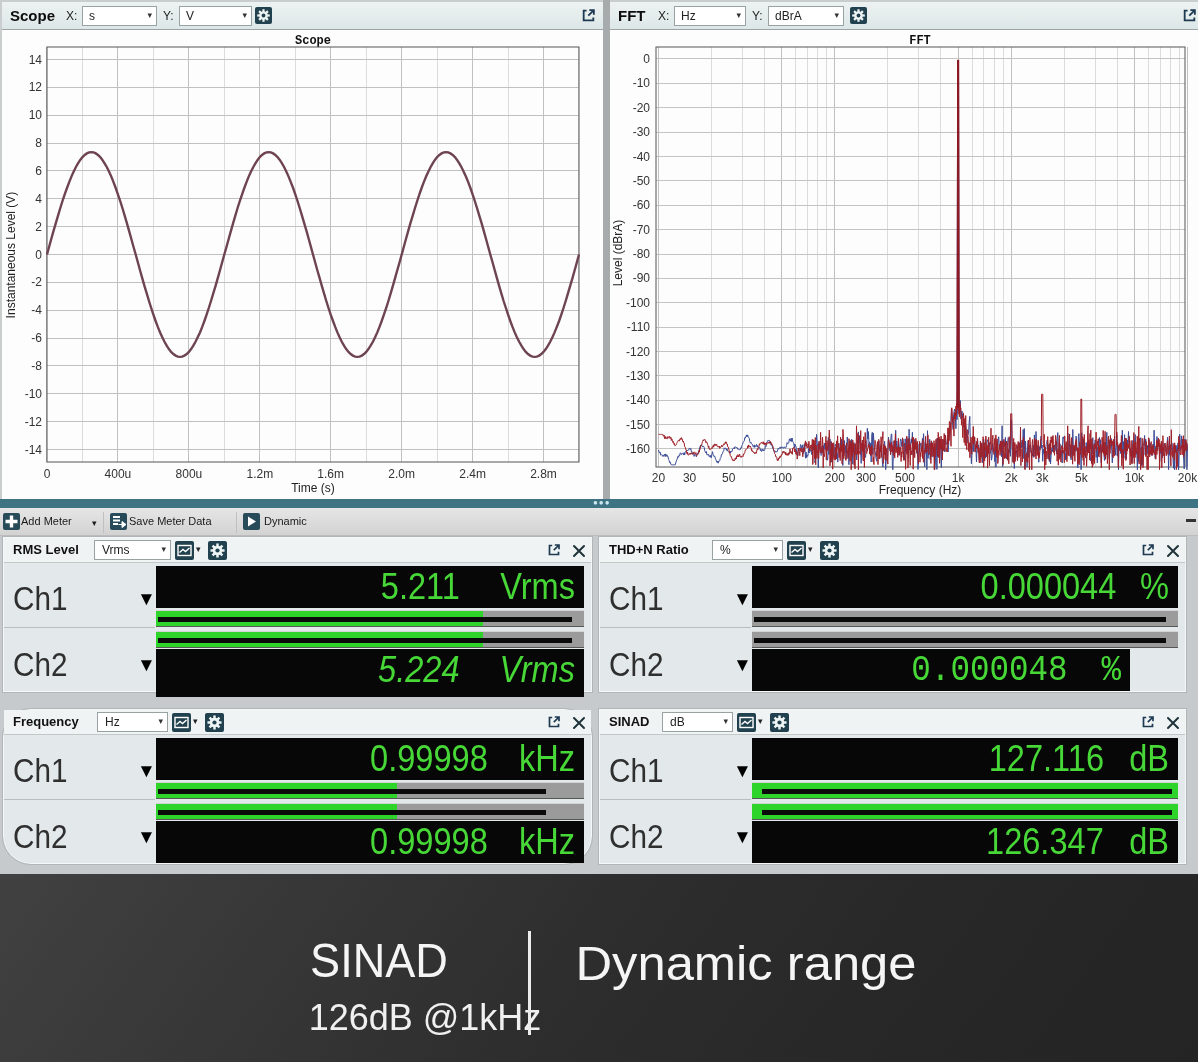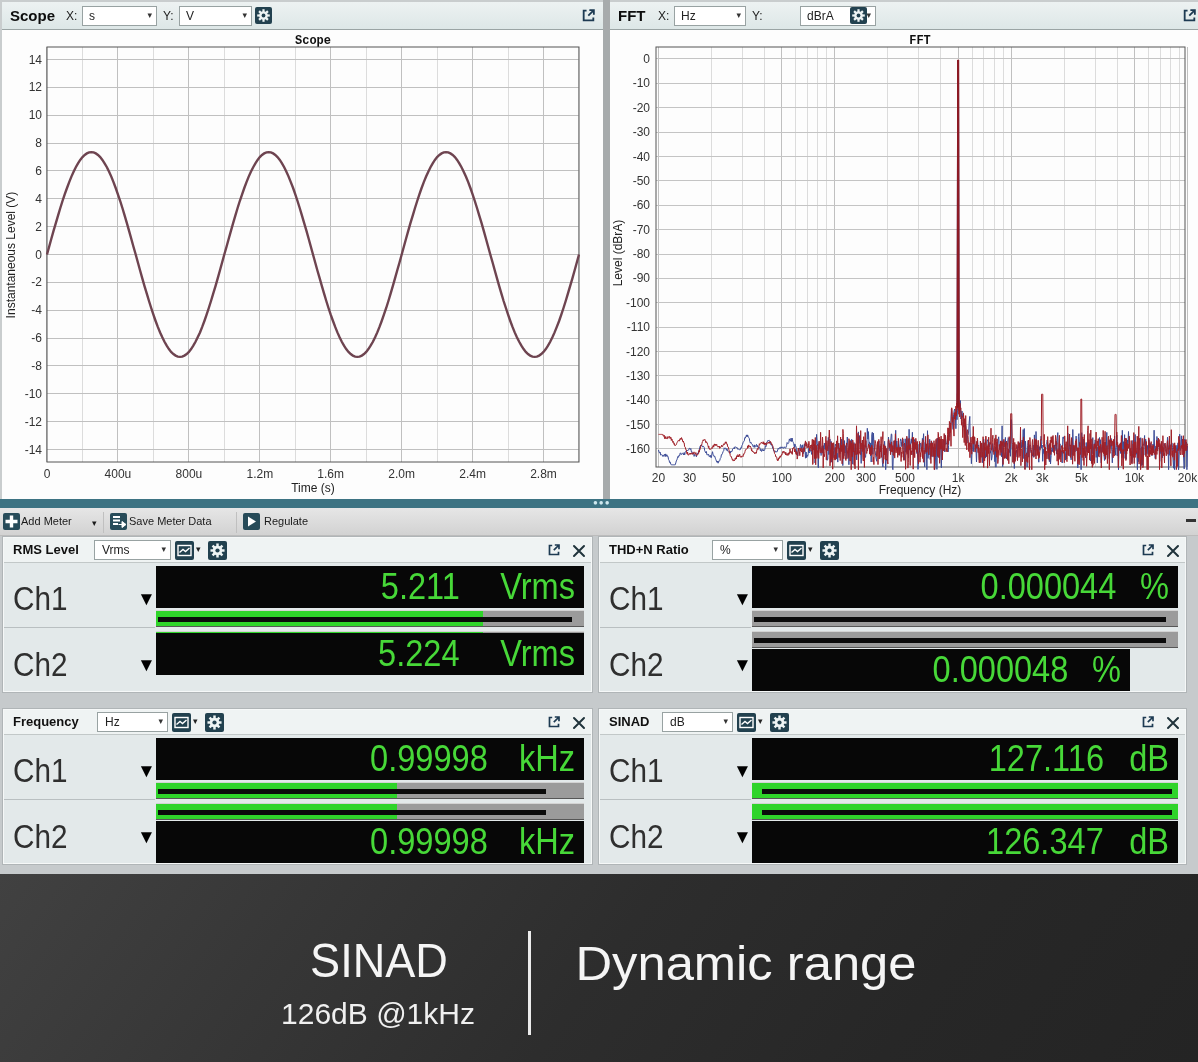--- a/index.html
+++ b/index.html
@@ -47,21 +47,21 @@
 .vbox { position:absolute; background:#070707; }
 .val { position:absolute; top:0px; font-size:37px; color:#47d838; transform:scaleX(0.88); transform-origin:100% 50%; }
 .unit { position:absolute; right:9px; top:0px; font-size:37px; color:#47d838; text-align:right; transform:scaleX(0.88); transform-origin:100% 50%; }
 .bar { position:absolute; height:17px; background:#9b9b9b; border-top:1px solid #d3d3d3; border-bottom:1px solid #565656; }
 .bgreen { position:absolute; left:0; top:0; bottom:0; background:#2fd42a; }
 .bstripe { position:absolute; top:6px; height:5px; background:#0b0b0b; }
 
 #banner { position:absolute; left:0; top:874px; width:1198px; height:188px;
   background:linear-gradient(126deg,#414141 0%,#373737 24%,#2d2d2d 50%,#272727 76%,#242424 100%); }
 #banner .big { position:absolute; font-size:49px; color:#f5f5f5; white-space:nowrap; }
-#banner .small { position:absolute; font-size:30px; color:#f0f0f0; white-space:nowrap; }
+#banner .small { position:absolute; font-size:36px; color:#f0f0f0; white-space:nowrap;margin-left:47px; }
 #banner .vline { position:absolute; left:528px; top:57px; width:3px; height:104px; background:#ececec; }
 </style></head>
 <body>
 
 <div class="ppanel" style="left:0;width:603px;border-left:2px solid #c9cdce;">
   <div class="phead">
     <span class="ptitle" style="left:8px;">Scope</span>
     <span class="plbl" style="left:64px;">X:</span>
     <span class="pdd" style="left:80px;width:75px;">s<span class="pdda">▾</span></span>
     <span class="plbl" style="left:161px;">Y:</span>
@@ -145,21 +145,21 @@
 </div>
 
 <div class="abs" style="left:603px;top:0;width:7px;height:499px;background:#a7abac;"></div>
 
 <div class="ppanel" style="left:610px;width:588px;">
   <div class="phead">
     <span class="ptitle" style="left:8px;">FFT</span>
     <span class="plbl" style="left:48px;">X:</span>
     <span class="pdd" style="left:64px;width:72px;">Hz<span class="pdda">▾</span></span>
     <span class="plbl" style="left:142px;">Y:</span>
-    <span class="pdd" style="left:158px;width:76px;margin-left:32px;">dBrA<span class="pdda">▾</span></span>
+    <span class="pdd" style="left:158px;width:76px;">dBrA<span class="pdda">▾</span></span>
     <div class="icon-sq" style="left:240px;top:5px;width:17px;height:17px;"><svg width="17" height="17" viewBox="0 0 17 17">
           <g stroke="#eef4f4" stroke-width="2.2">
             <line x1="8.5" y1="2.2" x2="8.5" y2="14.8"></line>
             <line x1="2.2" y1="8.5" x2="14.8" y2="8.5"></line>
             <line x1="4.1" y1="4.1" x2="12.9" y2="12.9"></line>
             <line x1="12.9" y1="4.1" x2="4.1" y2="12.9"></line>
           </g>
           <circle cx="8.5" cy="8.5" r="4.3" fill="#eef4f4"></circle>
           <circle cx="8.5" cy="8.5" r="1.9" fill="#22414f"></circle>
         </svg></div>
@@ -269,21 +269,21 @@
           <line x1="3" y1="4" x2="10" y2="4"></line>
           <line x1="3" y1="7.5" x2="10" y2="7.5"></line>
           <line x1="3" y1="11" x2="8" y2="11"></line>
         </g>
         <path d="M8.5 11.5 H12 V8.5 L16 11.5 L12 14.5 V11.5" fill="#fff" stroke="#fff" stroke-width="1"></path>
       </svg></div>
   <span class="tbtxt" style="left:129px;">Save Meter Data</span>
   <div class="tbico" style="left:243px;"><svg width="17" height="17" viewBox="0 0 17 17">
         <path d="M5 3.5 L13 8.5 L5 13.5 Z" fill="#fff"></path>
       </svg></div>
-  <span class="tbtxt" style="left:264px;">Regulate</span>
+  <span class="tbtxt" style="left:264px;">Dynamic</span>
   <div style="position:absolute;left:103px;top:4px;width:1px;height:21px;background:#c0c0c0;"></div>
     <div style="position:absolute;left:236px;top:4px;width:1px;height:21px;background:#c0c0c0;"></div>
     <div style="position:absolute;right:2px;top:11px;width:10px;height:3px;background:#333;"></div>
 </div>
 
 <div id="meters">
   <div class="mpanel" style="left:3px;top:1px;width:589px;height:155px;">
       <div class="mhead">
         <span class="mtitle">RMS Level</span>
         <span class="mdd" style="left:90px;width:77px;">Vrms<span class="mdda">▾</span></span>
@@ -321,21 +321,21 @@
           <span class="unit" style="width:113px;">Vrms</span>
         </div>
         <div class="bar" style="left:152px;top:47px;width:428px;">
           <div class="bgreen" style="width:327px;"></div>
           <div class="bstripe" style="left:2px;right:12px;"></div>
         </div>
         <div class="bar" style="left:152px;top:68px;width:428px;">
           <div class="bgreen" style="width:327px;"></div>
           <div class="bstripe" style="left:2px;right:12px;"></div>
         </div>
-        <div class="vbox" style="left:152px;top:70px;width:428px;height:42px;">
+        <div class="vbox" style="left:152px;top:86px;width:428px;height:48px;font-style:italic;">
           <span class="val" style="right:124px;">5.224</span>
           <span class="unit" style="width:113px;">Vrms</span>
         </div>
       </div>
     </div>
   <div class="mpanel" style="left:599px;top:1px;width:587px;height:155px;padding-left:28px;">
       <div class="mhead">
         <span class="mtitle">THD+N Ratio</span>
         <span class="mdd" style="left:112px;width:71px;">%<span class="mdda">▾</span></span>
         <div class="icon-sq chicon" style="left:187px;"><svg width="19" height="19" viewBox="0 0 19 19">
@@ -370,27 +370,27 @@
         <div class="vbox" style="left:152px;top:3px;width:426px;height:42px;">
           <span class="val" style="right:62px;">0.000044</span>
           <span class="unit" style="width:42px;">%</span>
         </div>
         <div class="bar" style="left:152px;top:47px;width:426px;">
           <div class="bstripe" style="left:2px;right:12px;"></div>
         </div>
         <div class="bar" style="left:152px;top:68px;width:426px;">
           <div class="bstripe" style="left:2px;right:12px;"></div>
         </div>
-        <div class="vbox" style="left:152px;top:86px;width:378px;height:42px;">
+        <div class="vbox" style="left:152px;top:86px;width:378px;height:42px;font-family:Liberation Mono, monospace;">
           <span class="val" style="right:62px;">0.000048</span>
           <span class="unit" style="width:42px;">%</span>
         </div>
       </div>
     </div>
-  <div class="mpanel" style="left:3px;top:173px;width:589px;height:155px;">
+  <div class="mpanel" style="left:3px;top:173px;width:589px;height:155px;border-radius:28px;">
       <div class="mhead">
         <span class="mtitle">Frequency</span>
         <span class="mdd" style="left:93px;width:71px;">Hz<span class="mdda">▾</span></span>
         <div class="icon-sq chicon" style="left:168px;"><svg width="19" height="19" viewBox="0 0 19 19">
             <rect x="3" y="4.5" width="13" height="10" fill="none" stroke="#fff" stroke-width="1.4"></rect>
             <polyline points="4.5,11.5 8,8.5 10.5,10.5 14.5,7" fill="none" stroke="#fff" stroke-width="1.4"></polyline>
           </svg></div>
         <span class="chico-a" style="left:189px;">▾</span>
         <div class="icon-sq gearicon" style="left:201px;"><svg width="19" height="19" viewBox="0 0 17 17">
             <g stroke="#eef4f4" stroke-width="2.2">

